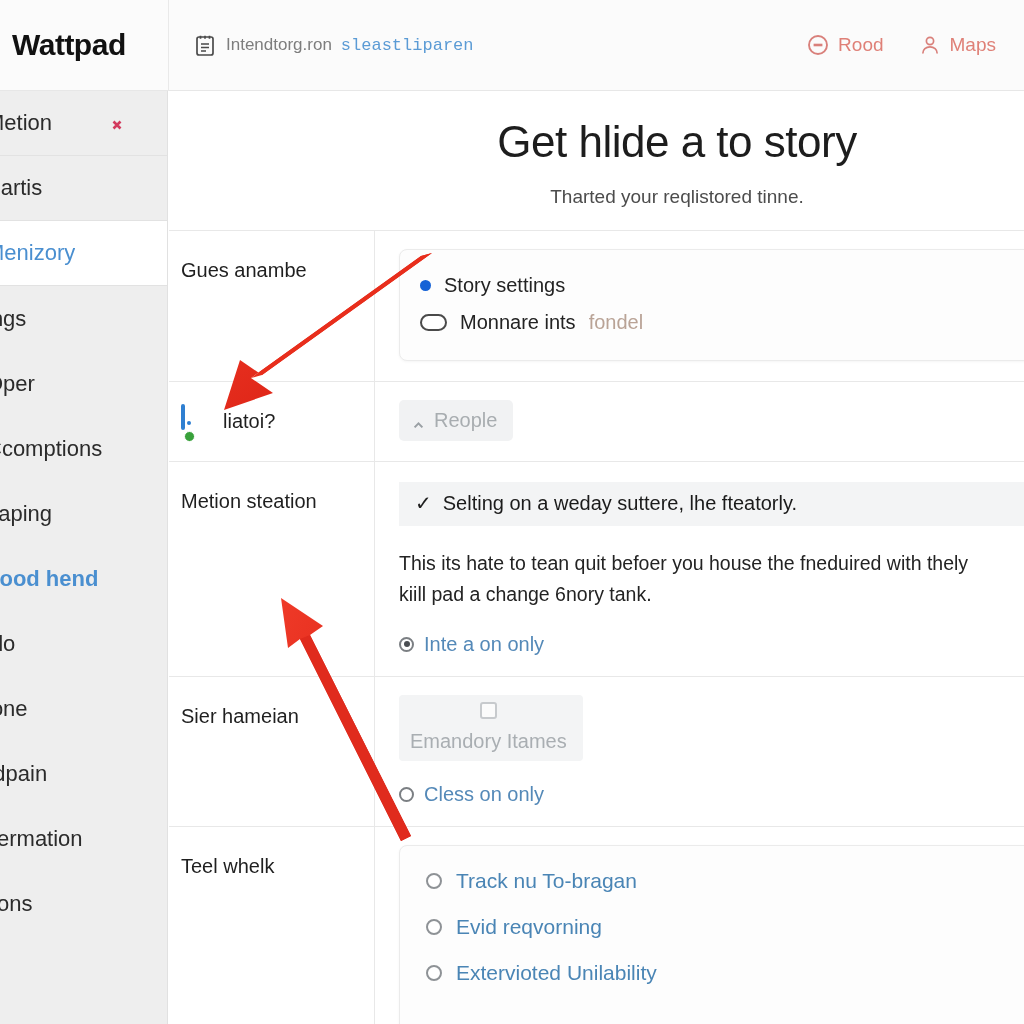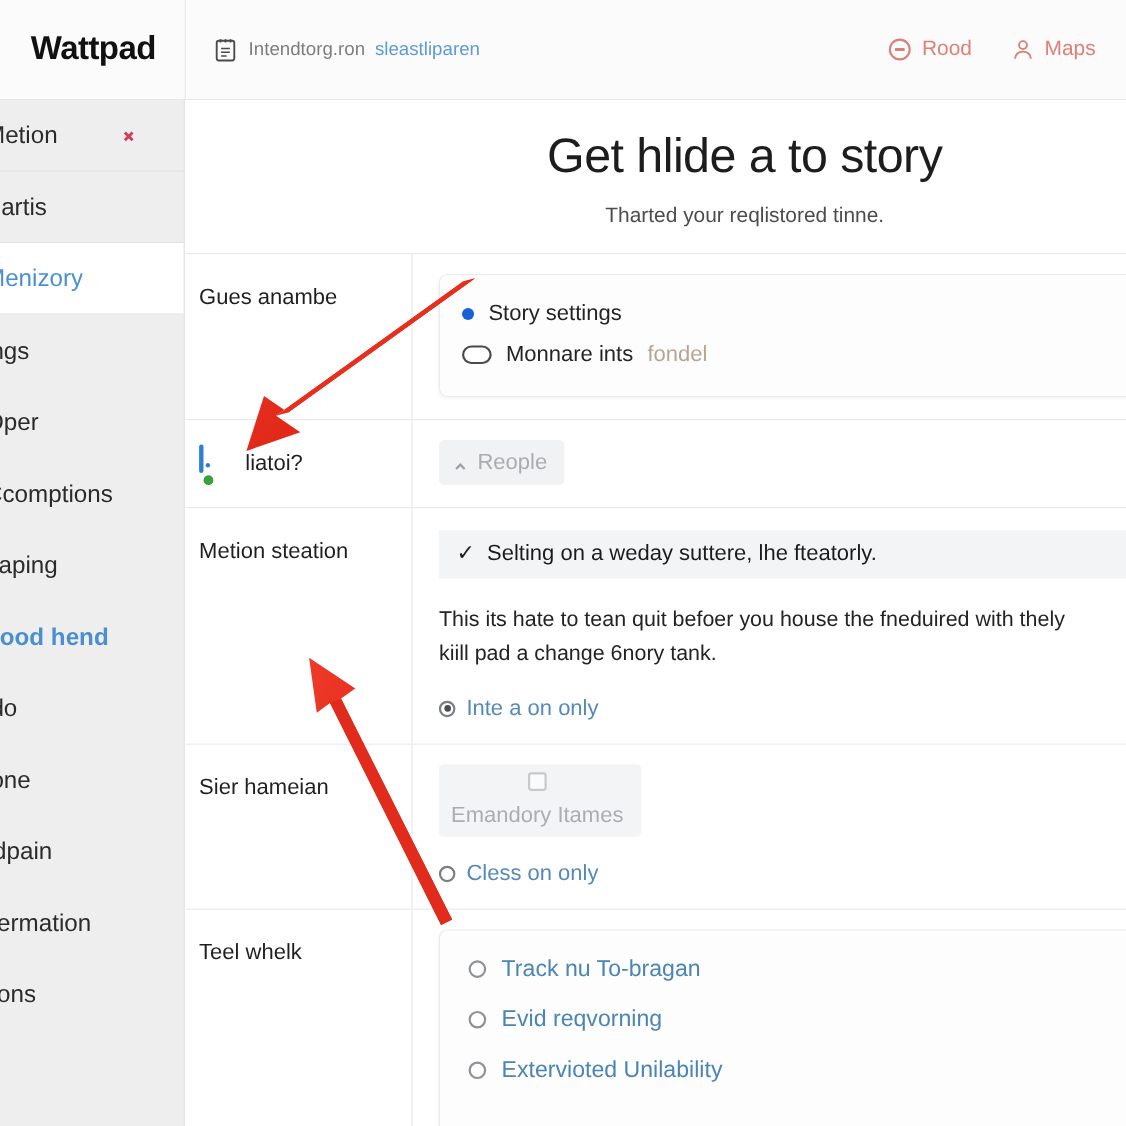--- a/index.html
+++ b/index.html
@@ -23,21 +23,21 @@
     left: 0; top: 0;
     width: 1024px; height: 91px;
     background: #fbfbfb;
     border-bottom: 1px solid #e7e7e7;
     display: flex;
     align-items: center;
   }
   .brand {
     width: 168px;
     flex: 0 0 168px;
-    padding-left: 28px;
+    padding-left: 12px;
     font-size: 30px;
     font-weight: 700;
     letter-spacing: -0.5px;
     color: #111111;
     font-family: "Liberation Sans", sans-serif;
   }
   .header-divider {
     width: 1px;
     height: 91px;
     background: #e9e9e9;
@@ -58,20 +58,21 @@
   }
   .bc-text {
     font-size: 17px;
     color: #7d7d7d;
     white-space: nowrap;
   }
   .bc-link {
     font-size: 17px;
     color: #5b9bd5;
     white-space: nowrap;
+    font-family: Liberation Mono, monospace;
   }
   .header-right {
     display: flex;
     align-items: center;
     gap: 34px;
     padding-right: 28px;
     flex: 0 0 auto;
   }
   .hdr-action {
     display: flex;

